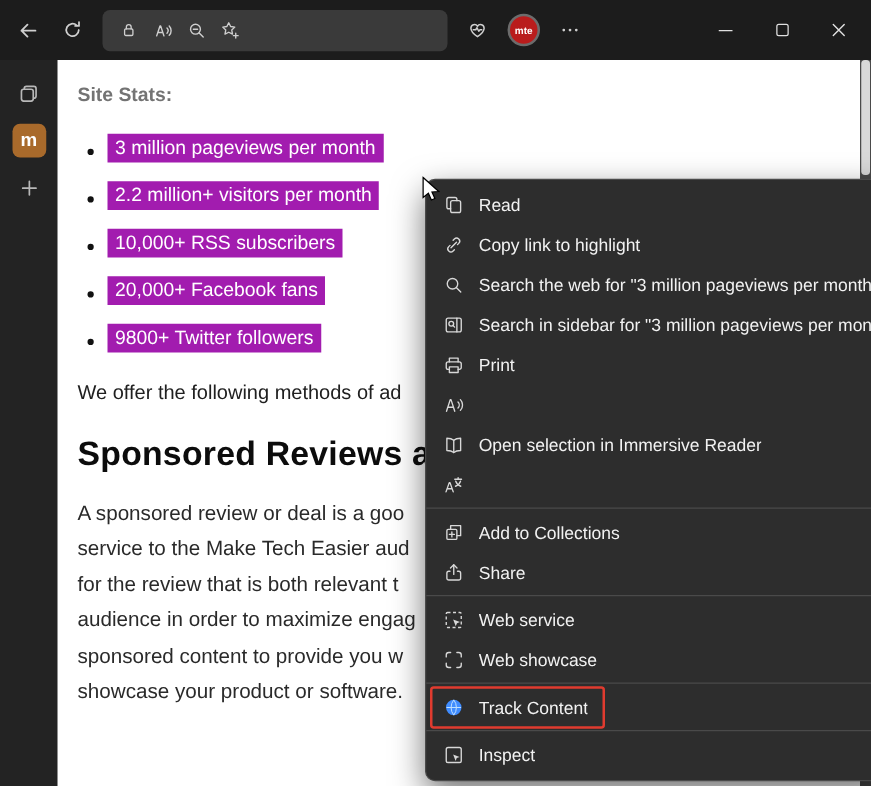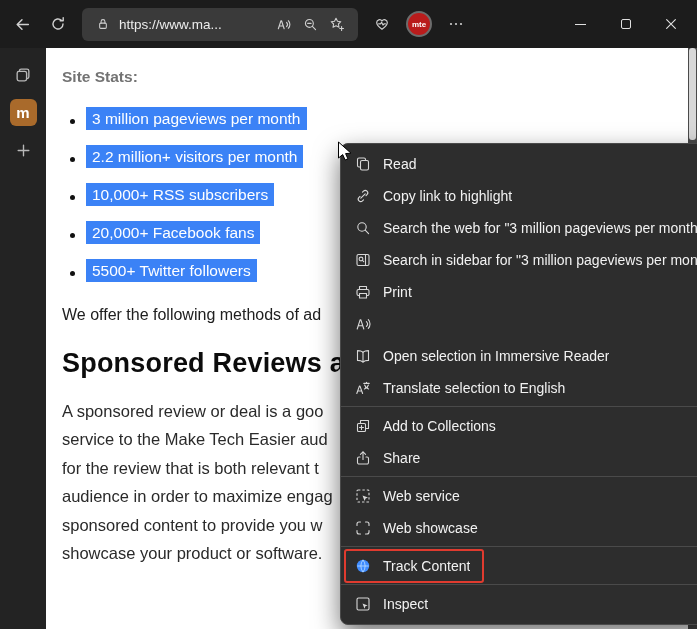--- a/index.html
+++ b/index.html
@@ -34,21 +34,21 @@
   .rail-fav{width:27px;height:27px;border-radius:6px;background:#a96a2b;color:#fff;
         font-weight:bold;font-size:15px;border:none;display:flex;align-items:center;
         justify-content:center;}
 
   .content{flex:1;background:#ffffff;color:#1d1d1f;padding:20px 0 0 16px;overflow:hidden;}
   .stats-h{font-size:15.5px;font-weight:bold;color:#737373;}
   ul.stats{list-style:none;margin-top:24px;}
   ul.stats li{position:relative;padding-left:24px;margin-bottom:20px;font-size:15.5px;}
   ul.stats li::before{content:'';position:absolute;left:8px;top:9px;width:5px;height:5px;
         border-radius:50%;background:#111;}
-  .hl{background:#3b82f6;color:#fff;padding:3px 6px;white-space:nowrap;}
+  .hl{background:#a21caf;color:#fff;padding:3px 6px;white-space:nowrap;}
   .intro{margin-top:26px;font-size:16px;color:#202020;white-space:nowrap;}
   .section-h{margin-top:24px;font-size:27px;font-weight:bold;color:#0c0c0c;
         white-space:nowrap;letter-spacing:.2px;}
   .para{margin-top:18px;font-size:16.5px;color:#2a2a2a;}
   .pline{white-space:nowrap;line-height:28.4px;}
 
   
   .scrollbar{position:absolute;right:0;top:48px;width:9px;bottom:0;background:#4a4a4a;}
   .thumb{position:absolute;top:0;left:1px;width:7px;height:92px;background:#d8d8d8;border-radius:3px;}
 
@@ -84,21 +84,20 @@
         </svg>
     </button>
 
     <div class="address-bar">
       <span class="abtn">
         <svg width="14" height="14" viewBox="0 0 16 16" fill="none" stroke="currentColor" stroke-width="1.2" stroke-linecap="round">
             <rect x="4.2" y="7" width="7.6" height="6" rx="1.2"></rect>
             <path d="M5.8 7V5.2a2.2 2.2 0 0 1 4.4 0V7"></path>
           </svg>
       </span>
-      <span class="url">https://www.ma...</span>
       <span class="abtn">
         <svg width="15" height="15" viewBox="0 0 16 16" fill="none" stroke="currentColor" stroke-width="1.2" stroke-linecap="round" stroke-linejoin="round">
             <path d="M2.5 12.5l2.8-8.5h.6l2.8 8.5M3.6 9.6h4.2"></path>
             <path d="M11.3 5.8a3.2 3.2 0 0 1 0 4.4"></path>
             <path d="M13.2 4a5.8 5.8 0 0 1 0 8"></path>
           </svg>
       </span>
       <span class="abtn">
         <svg width="15" height="15" viewBox="0 0 16 16" fill="none" stroke="currentColor" stroke-width="1.2" stroke-linecap="round">
             <circle cx="6.8" cy="6.8" r="4.2"></circle>
@@ -161,21 +160,21 @@
       </button>
     </aside>
 
     <main class="content">
       <h3 class="stats-h">Site Stats:</h3>
       <ul class="stats">
         <li><span class="hl">3 million pageviews per month</span></li>
         <li><span class="hl">2.2 million+ visitors per month</span></li>
         <li><span class="hl">10,000+ RSS subscribers</span></li>
         <li><span class="hl">20,000+ Facebook fans</span></li>
-        <li><span class="hl">5500+ Twitter followers</span></li>
+        <li><span class="hl">9800+ Twitter followers</span></li>
       </ul>
       <p class="intro">We offer the following methods of ad</p>
       <h1 class="section-h">Sponsored Reviews an</h1>
       <div class="para">
         <div class="pline">A sponsored review or deal is a goo</div>
         <div class="pline">service to the Make Tech Easier aud</div>
         <div class="pline">for the review that is both relevant t</div>
         <div class="pline">audience in order to maximize engag</div>
         <div class="pline">sponsored content to provide you w</div>
         <div class="pline">showcase your product or software.</div>
@@ -264,21 +263,20 @@
     </div>
 
     <div class="mi">
       <span class="ic">
           <svg viewBox="0 0 16 16" fill="none" stroke="currentColor" stroke-width="1.1" stroke-linecap="round" stroke-linejoin="round">
             <path d="M1.8 13.5l2.6-7.4h.6l2.6 7.4M2.9 11h3.6"></path>
             <path d="M8.8 3.4h5.4M11.5 2.2v1.2"></path>
             <path d="M9.6 5c.6 1.9 2.2 3.4 4 4M13.4 5c-.6 1.9-2.2 3.4-4 4"></path>
           </svg>
         </span>
-      <span class="ml">Translate selection to English</span>
     </div>
 
     <div class="sep"></div>
 
     <div class="mi">
       <span class="ic">
           <svg viewBox="0 0 16 16" fill="none" stroke="currentColor" stroke-width="1.1" stroke-linecap="round" stroke-linejoin="round">
             <path d="M5.5 5.5V2.5h8v8h-3"></path>
             <rect x="2.5" y="5.5" width="8" height="8" rx="1"></rect>
             <path d="M6.5 7.5v4M4.5 9.5h4"></path>

